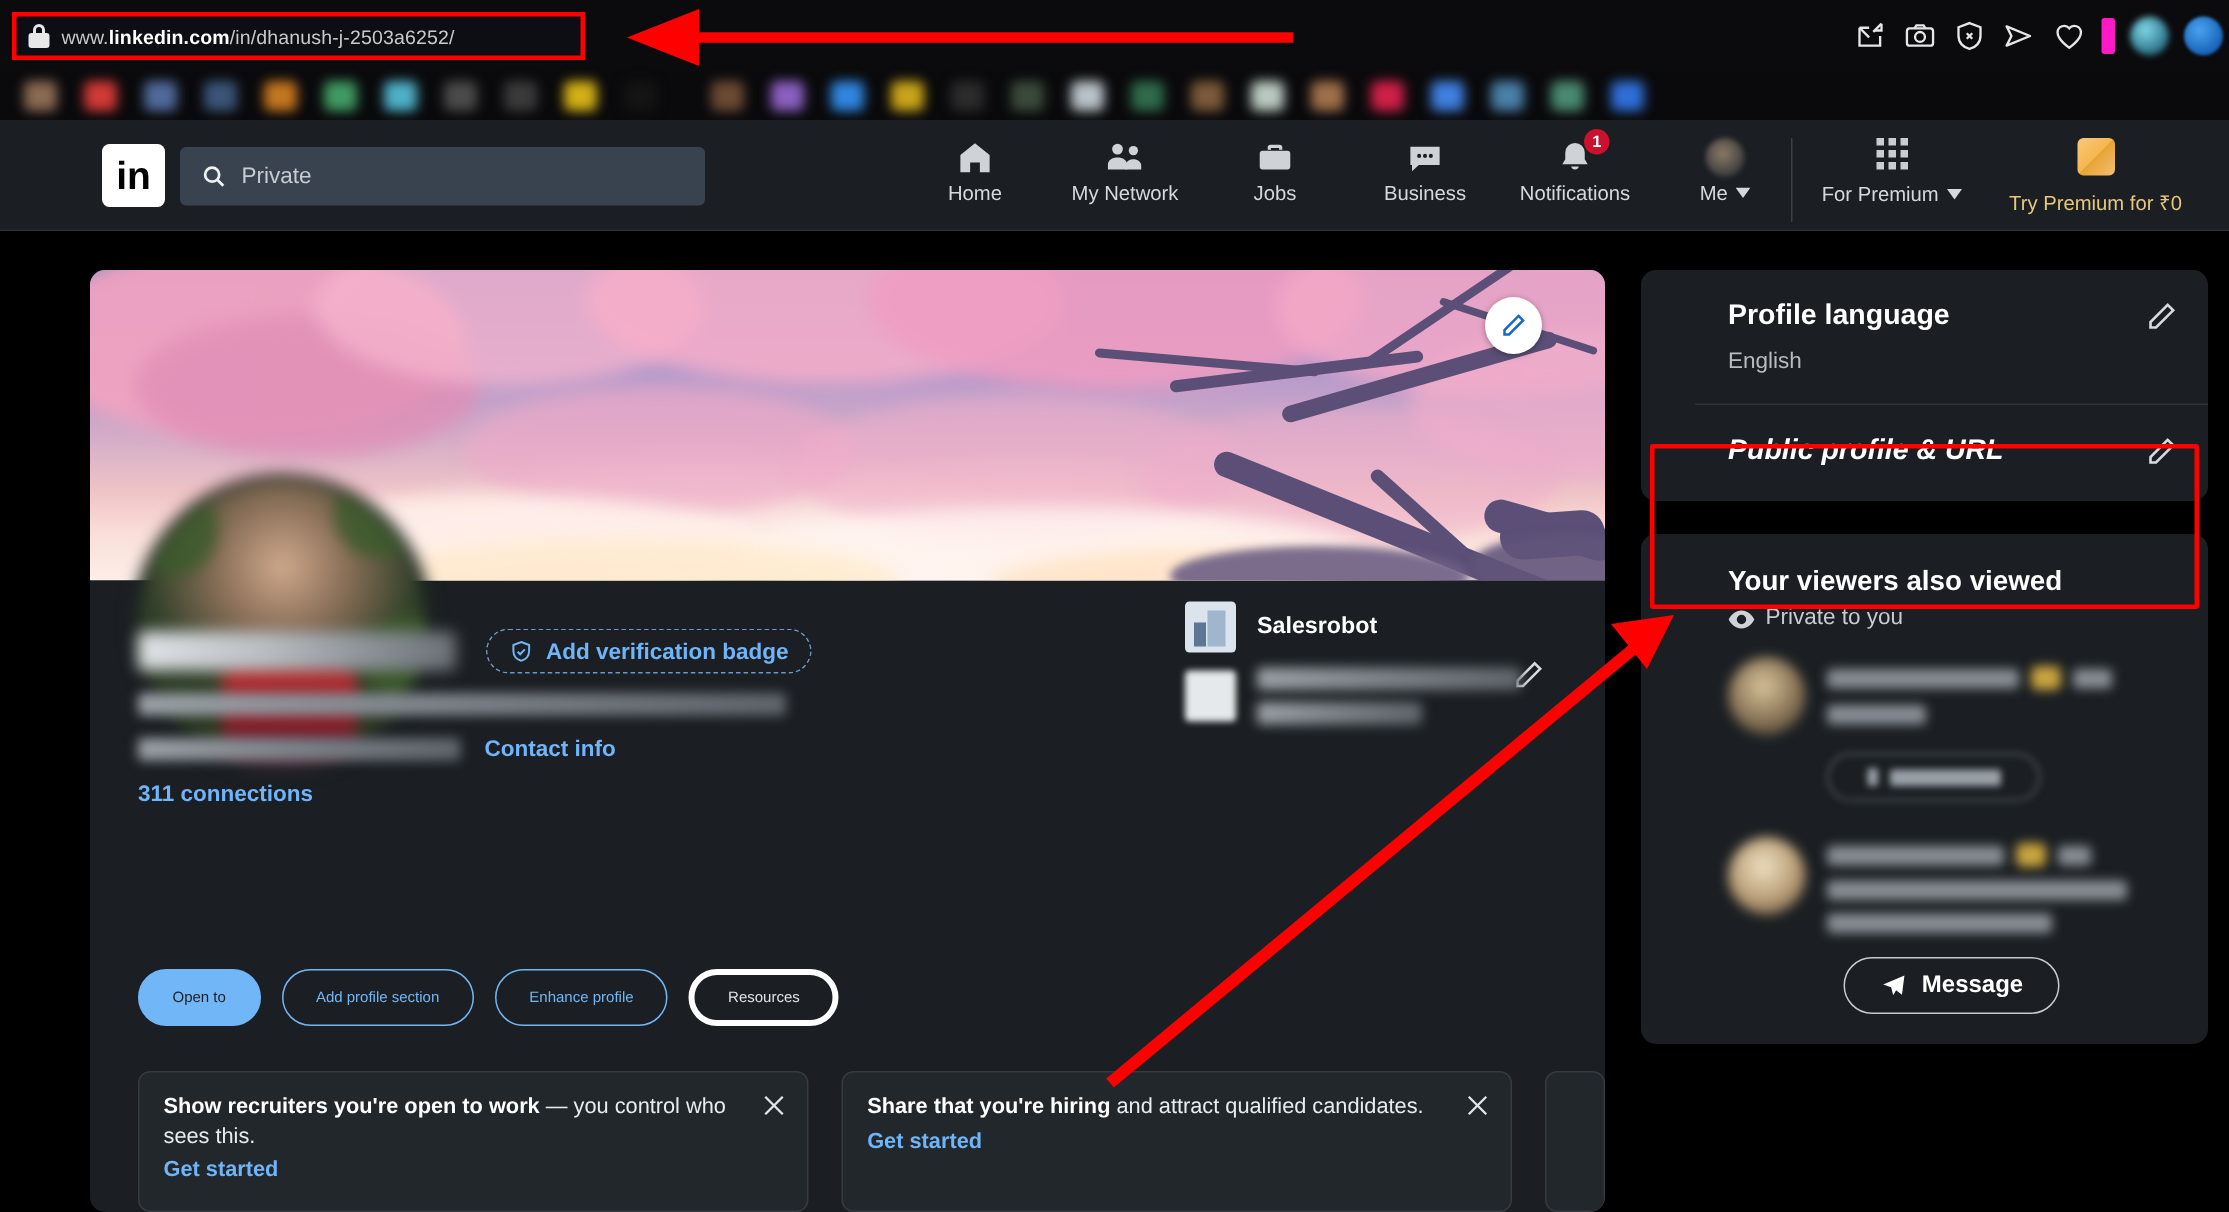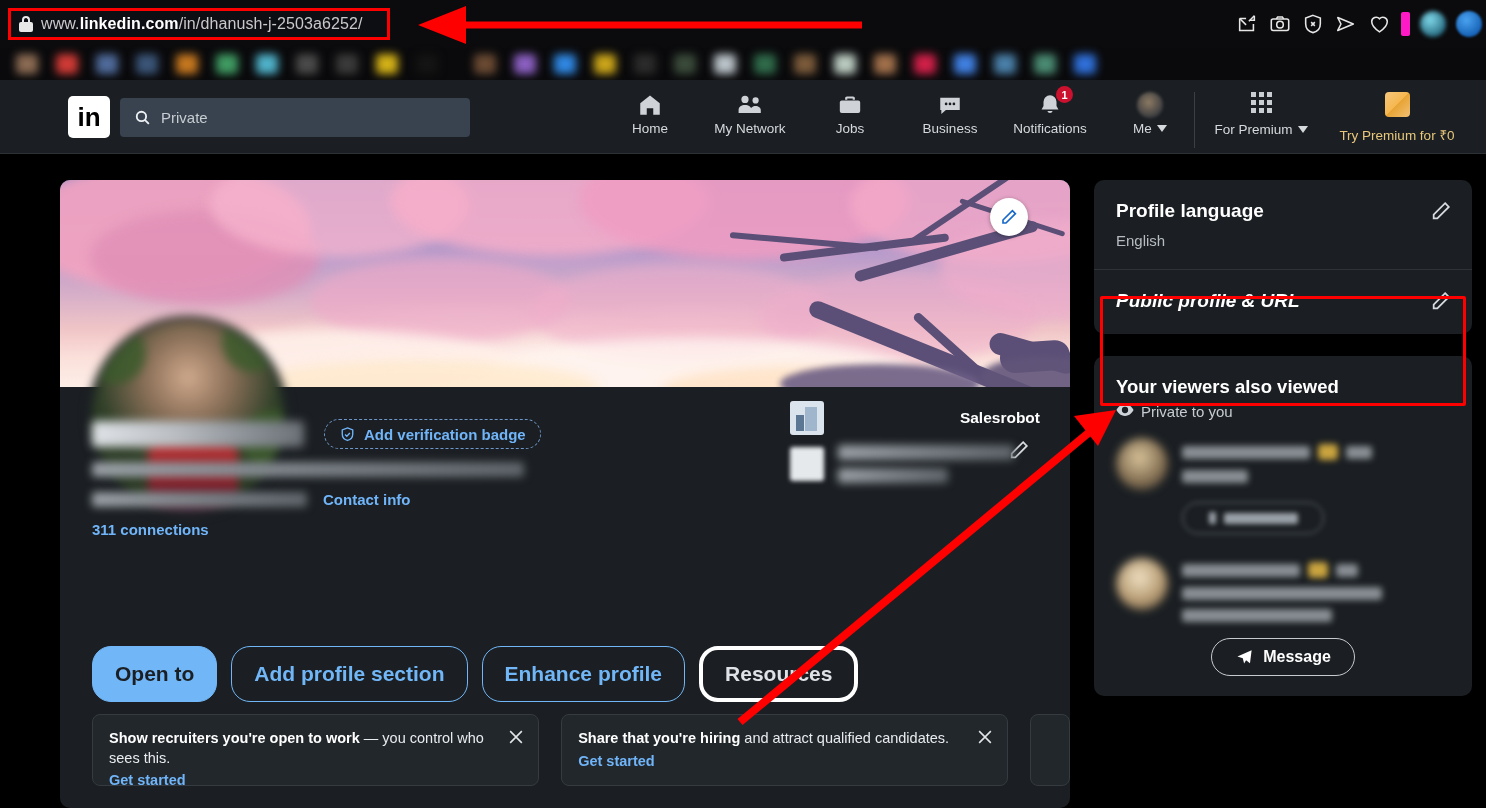--- a/index.html
+++ b/index.html
@@ -25,21 +25,21 @@
   .lock-icon .shackle {
     position: absolute; left: 3px; top: 0; width: 8px; height: 8px;
     border: 2px solid #e8e8e8; border-bottom: none;
     border-radius: 4px 4px 0 0;
   }
   .lock-icon .body {
     position: absolute; left: 0; top: 6px; width: 14px; height: 10px;
     background: #e8e8e8; border-radius: 2px;
   }
   .url-text {
-    color: #eaeaea; font-size: 16px; letter-spacing: .1px;
+    color: #eaeaea; font-size: 13px; letter-spacing: .1px;
     white-space: nowrap; font-family: "Liberation Sans", sans-serif;
   }
   .url-text b { font-weight: 700; color: #fff; }
   .url-text span.dim { color: #c9c9c9; }
 
   
   .br-icons {
     position: absolute; right: 4px; top: 10px; height: 28px;
     display: flex; align-items: center; gap: 10px;
   }
@@ -172,78 +172,78 @@
     border: 1px dashed #6d98c9; border-radius: 16px; background: transparent;
     color: #70b5f9; font-size: 15px; font-weight: 600;
     display: inline-flex; align-items: center; gap: 8px; cursor: pointer;
   }
   .headline-row { margin-top: 11px; display: flex; align-items: center; }
   .loc-row { margin-top: 14px; display: flex; align-items: center; gap: 16px; }
   .contact-link { color: #70b5f9; font-size: 15px; font-weight: 600; cursor: pointer; }
   .conn { margin-top: 13px; color: #70b5f9; font-size: 15px; font-weight: 600; cursor: pointer; }
 
   .company-box { position: absolute; right: 30px; top: 14px; width: 250px; }
-  .comp-row { display: flex; align-items: center; gap: 14px; margin-bottom: 10px; justify-content: space-between; }
+  .comp-row { display: flex; align-items: center; gap: 14px; margin-bottom: 10px; }
   .comp-logo {
     width: 34px; height: 34px; border-radius: 3px; flex: 0 0 auto;
     background: #cfd8e3; position: relative; overflow: hidden;
   }
   .comp-logo.sr { background: #dbe3ec; }
   .comp-logo.sr::before { content:""; position:absolute; left:6px; top:14px; width:8px; height:16px; background:#5b7794; }
   .comp-logo.sr::after  { content:""; position:absolute; left:15px; top:6px; width:12px; height:24px; background:#9fb6cd; }
   .comp-logo.edu {
     background: #e6e9ec; filter: blur(2.2px);
   }
   .comp-name { color: #fff; font-size: 15.5px; font-weight: 700; }
 
   .btn-row {
     position: absolute; left: 32px; top: 466px; display: flex; gap: 14px; align-items: center;
   }
   .pill {
-    height: 56px; padding: 0 22px; border-radius: 19px;
-    font-size: 21px; font-weight: 700; cursor: pointer;
+    height: 38px; padding: 0 22px; border-radius: 19px;
+    font-size: 10px; font-weight: 400; cursor: pointer;
     display: inline-flex; align-items: center; justify-content: center;
     background: transparent; white-space: nowrap;
   }
   .pill.primary { background: #71b7f8; color: #1b1f23; border: 1px solid #71b7f8; }
   .pill.blue-outline { border: 1px solid #71b7f8; color: #71b7f8; }
   .pill.gray-outline { border: 4px solid #ffffff; color: #dfe3e7; }
 
   .promos {
     position: absolute; left: 32px; top: 534px; width: 978px; display: flex; gap: 22px;
   }
   .promo {
     background: #22272b; border: 1px solid #353b40; border-radius: 8px;
-    padding: 14px 16px; position: relative; height: 72px;
+    padding: 14px 16px; position: relative; height: 94px;
   }
   .promo.p1 { width: 465px; }
   .promo.p2 { width: 465px; }
   .promo.p3 { width: 40px; overflow: hidden; }
   .promo .ptxt { color: #e9ecef; font-size: 14.5px; line-height: 1.35; padding-right: 34px; }
   .promo .ptxt b { font-weight: 700; color: #fff; }
   .promo .plink { color: #70b5f9; font-size: 14.5px; font-weight: 600; margin-top: 4px; cursor: pointer; }
   .promo .pclose {
     position: absolute; right: 12px; top: 12px; width: 20px; height: 20px;
     cursor: pointer; color: #e3e6e8;
   }
 
   
   .rail { position: absolute; left: 1094px; top: 26px; width: 378px; }
-  .rail-card { background: #1b1f23; border-radius: 10px; margin-bottom: 22px; }
+  .rail-card { background: #1b1f23; border-radius: 10px; margin-bottom: 22px; padding-left: 36px; }
   .rc-sec { padding: 20px 22px 18px 22px; position: relative; }
   .rc-sec + .rc-sec { border-top: 1px solid #2e3338; }
   .rc-title { color: #fff; font-size: 19px; font-weight: 700; }
   .rc-sub { color: #b6bcc2; font-size: 15px; margin-top: 9px; line-height: 1.35; }
   .rc-pencil { position: absolute; right: 20px; top: 20px; cursor: pointer; }
   .hl-box {
     position: absolute; left: 6px; top: 116px; width: 366px; height: 110px;
     border: 3px solid #ff0000; border-radius: 2px; pointer-events: none; z-index: 5;
   }
   .viewers-title { color: #fff; font-size: 18.5px; font-weight: 700; }
-  .priv { display: flex; align-items: flex-start; gap: 7px; margin-top: 5px; }
+  .priv { display: flex; align-items: flex-end; gap: 7px; margin-top: 5px; }
   .priv span { color: #c6ccd2; font-size: 15px; }
   .vrow { display: flex; gap: 14px; margin-top: 18px; }
   .vav {
     width: 52px; height: 52px; border-radius: 50%; flex: 0 0 auto;
     background: radial-gradient(circle at 45% 38%, #d8c39a, #7e6a4e 60%, #2a2b2e 100%);
     filter: blur(4px);
   }
   .vav.two { background: radial-gradient(circle at 45% 38%, #efe0c2, #b59a72 55%, #3a3228 100%); }
   .vbl { height: 13px; border-radius: 3px; background: #888e94; filter: blur(3.4px); }
   .v-pill {

